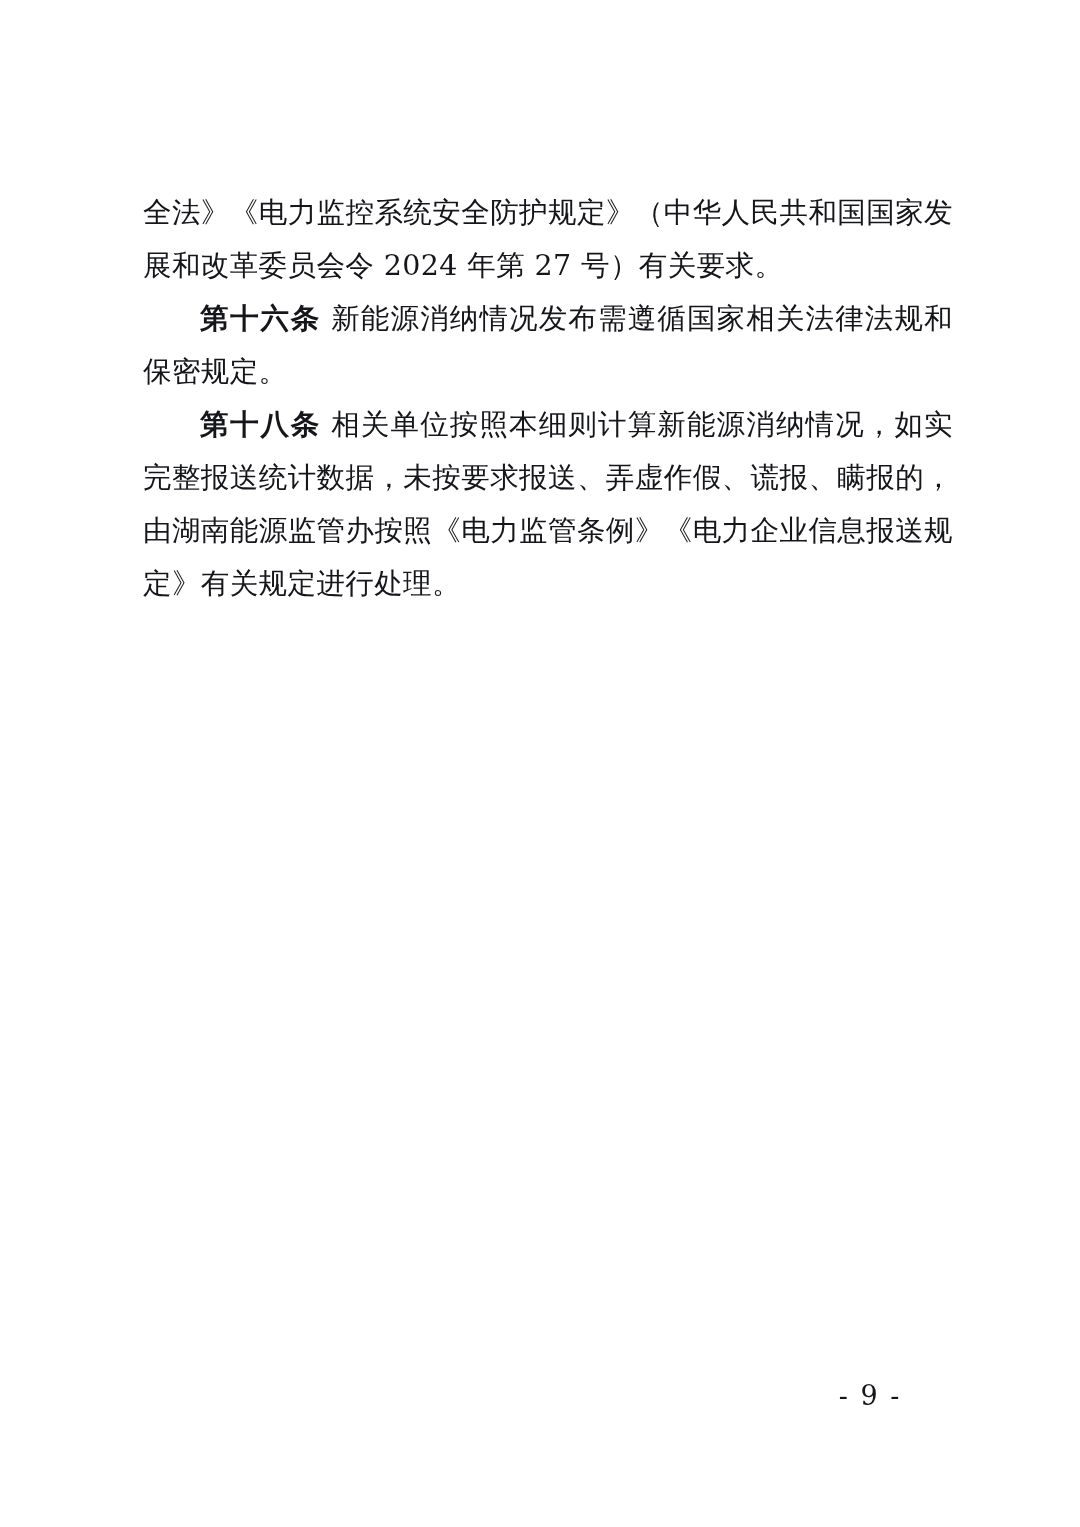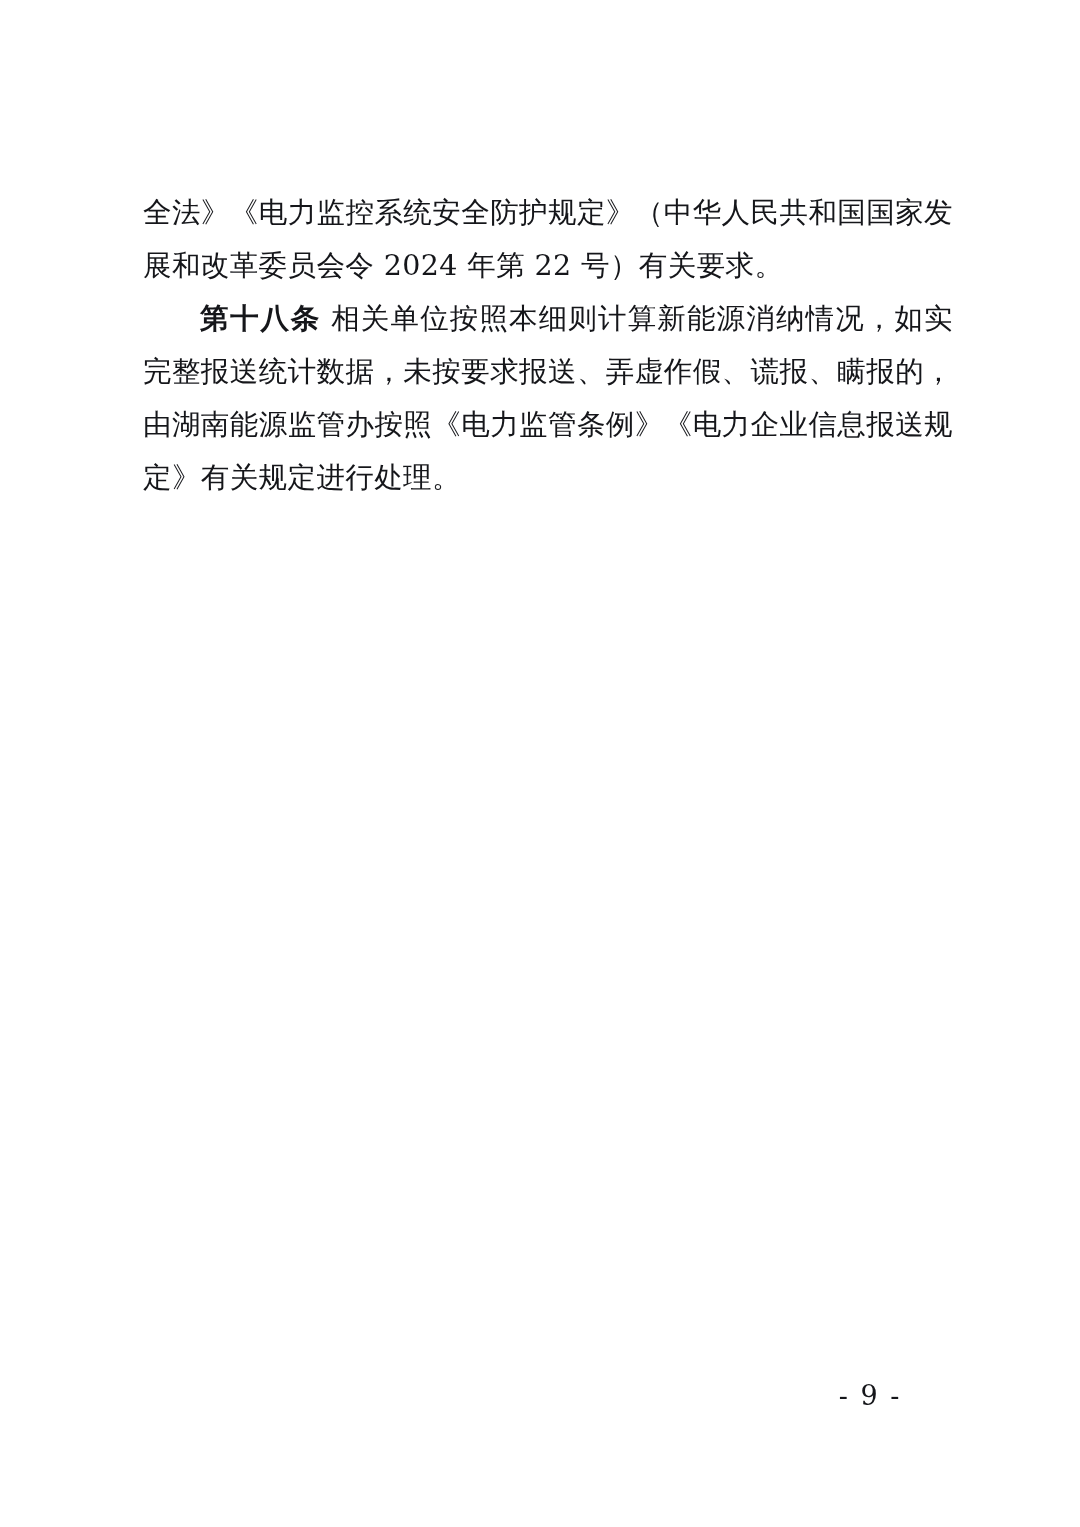--- a/index.html
+++ b/index.html
@@ -60,23 +60,27 @@
   }
 </style>
 </head>
 <body>
 
 <div class="page">
 
   <div class="content">
 
     <p class="para">
-      <span>全法》《电力监控系统安全防护规定》（中华人民共和国国家发展和改革委员会令 2024 年第 22 号）有关要求。</span>
+      <span>全法》《电力监控系统安全防护规定》（中华人民共和国国家发展和改革委员会令 2024 年第 27 号）有关要求。</span>
     </p>
 
+    <p class="para indent">
+      <span class="article-label">第十六条</span>
+      <span>新能源消纳情况发布需遵循国家相关法律法规和保密规定。</span>
+    </p>
 
     <p class="para indent">
       <span class="article-label">第十八条</span>
       <span>相关单位按照本细则计算新能源消纳情况，如实完整报送统计数据，未按要求报送、弄虚作假、谎报、瞒报的，由湖南能源监管办按照《电力监管条例》《电力企业信息报送规定》有关规定进行处理。</span>
     </p>
 
 
   </div>
 
   <div class="footer">

